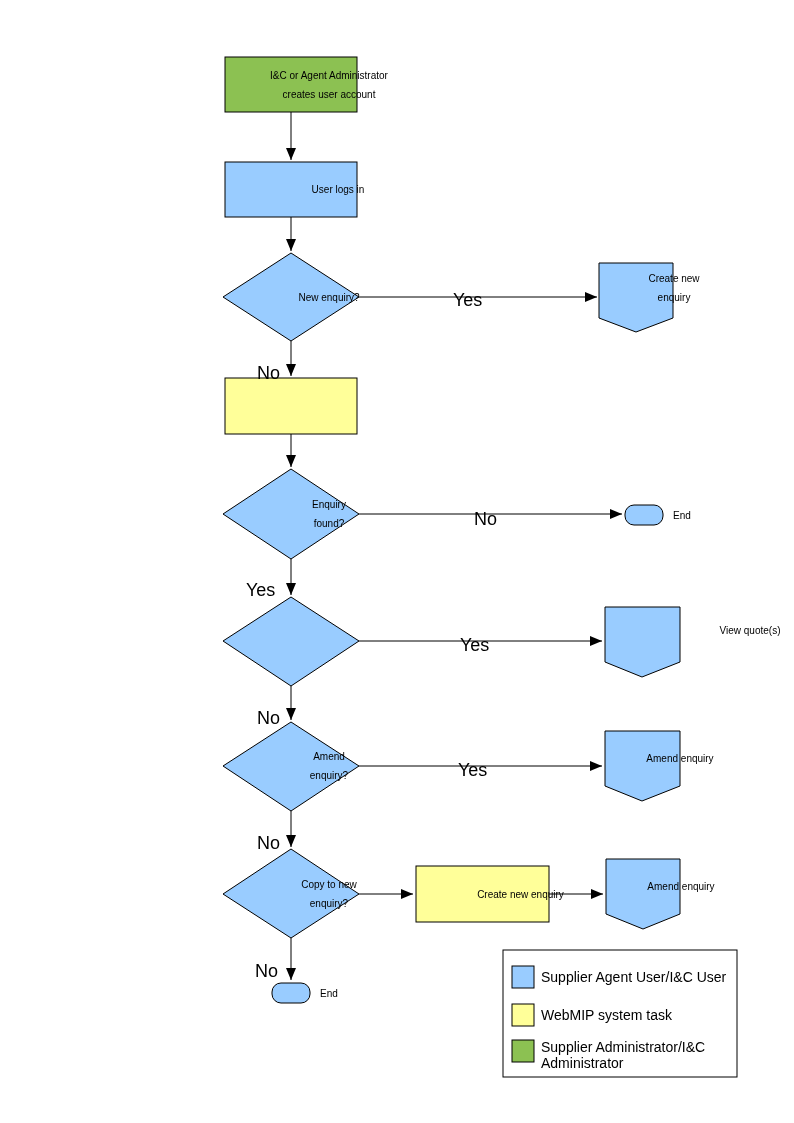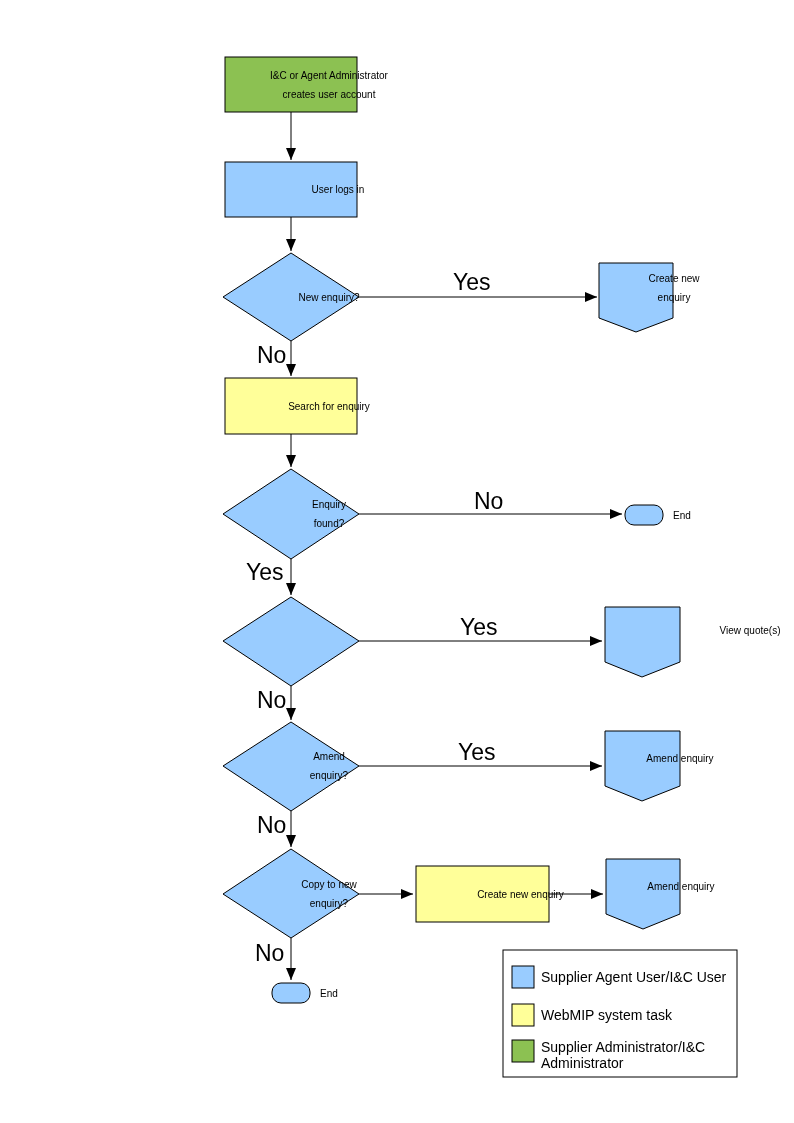--- a/index.html
+++ b/index.html
@@ -3,21 +3,21 @@
 <meta charset="utf-8">
 <style>
   html,body{margin:0;padding:0;background:#ffffff;}
   .canvas{position:relative;width:794px;height:1123px;background:#ffffff;overflow:hidden;
           font-family:"Liberation Sans",sans-serif;color:#000;}
   .layer{position:absolute;left:0;top:0;}
   .shape{stroke:#000;stroke-width:1;}
   .connector{stroke:#000;stroke-width:1;fill:none;marker-end:url(#arrowhead);}
   .label{position:absolute;display:flex;align-items:center;justify-content:center;
          text-align:center;font-size:10px;line-height:19px;margin-left:38px;}
-  .edge-label{position:absolute;font-size:23px;line-height:24px;white-space:nowrap;}
+  .edge-label{position:absolute;font-size:18px;line-height:24px;white-space:nowrap;margin-top:18px;}
   .end-label{font-size:10px;}
   .legend-label{position:absolute;font-size:14px;line-height:16px;display:flex;align-items:center;}
 </style>
 </head>
 <body>
 
 <div class="canvas">
 
   <svg class="layer" width="794" height="1123">
     <defs>
@@ -60,21 +60,20 @@
     <rect class="shape" x="503" y="950" width="234" height="127" fill="#FFFFFF"></rect>
     <rect class="shape" x="512" y="966" width="22" height="22" fill="#99CCFF"></rect>
     <rect class="shape" x="512" y="1004" width="22" height="22" fill="#FFFF99"></rect>
     <rect class="shape" x="512" y="1040" width="22" height="22" fill="#8CC152"></rect>
   </svg>
 
   <div class="label" style="left:227px;top:59px;width:128px;height:51px;">I&amp;C or Agent Administrator creates user account</div>
   <div class="label" style="left:225px;top:162px;width:132px;height:55px;padding-left:9px;">User logs in</div>
   <div class="label" style="left:241px;top:275px;width:100px;height:44px;">New enquiry?</div>
   <div class="label" style="left:606px;top:268px;width:60px;height:40px;">Create new enquiry</div>
-  <div class="label" style="left:225px;top:378px;width:132px;height:56px;">Search for enquiry</div>
   <div class="label" style="left:264px;top:492px;width:54px;height:44px;">Enquiry found?</div>
   <div class="label end-label" style="left:625px;top:505px;width:38px;height:20px;">End</div>
   <div class="label" style="left:633px;top:610px;width:70px;height:40px;padding-left:44px;">View quote(s)</div>
   <div class="label" style="left:264px;top:744px;width:54px;height:44px;">Amend enquiry?</div>
   <div class="label" style="left:605px;top:738px;width:74px;height:40px;">Amend enquiry</div>
   <div class="label" style="left:258px;top:872px;width:66px;height:44px;">Copy to new enquiry?</div>
   <div class="label" style="left:416px;top:866px;width:133px;height:56px;">Create new enquiry</div>
   <div class="label" style="left:606px;top:866px;width:74px;height:40px;">Amend enquiry</div>
   <div class="label end-label" style="left:272px;top:983px;width:38px;height:20px;">End</div>
 

